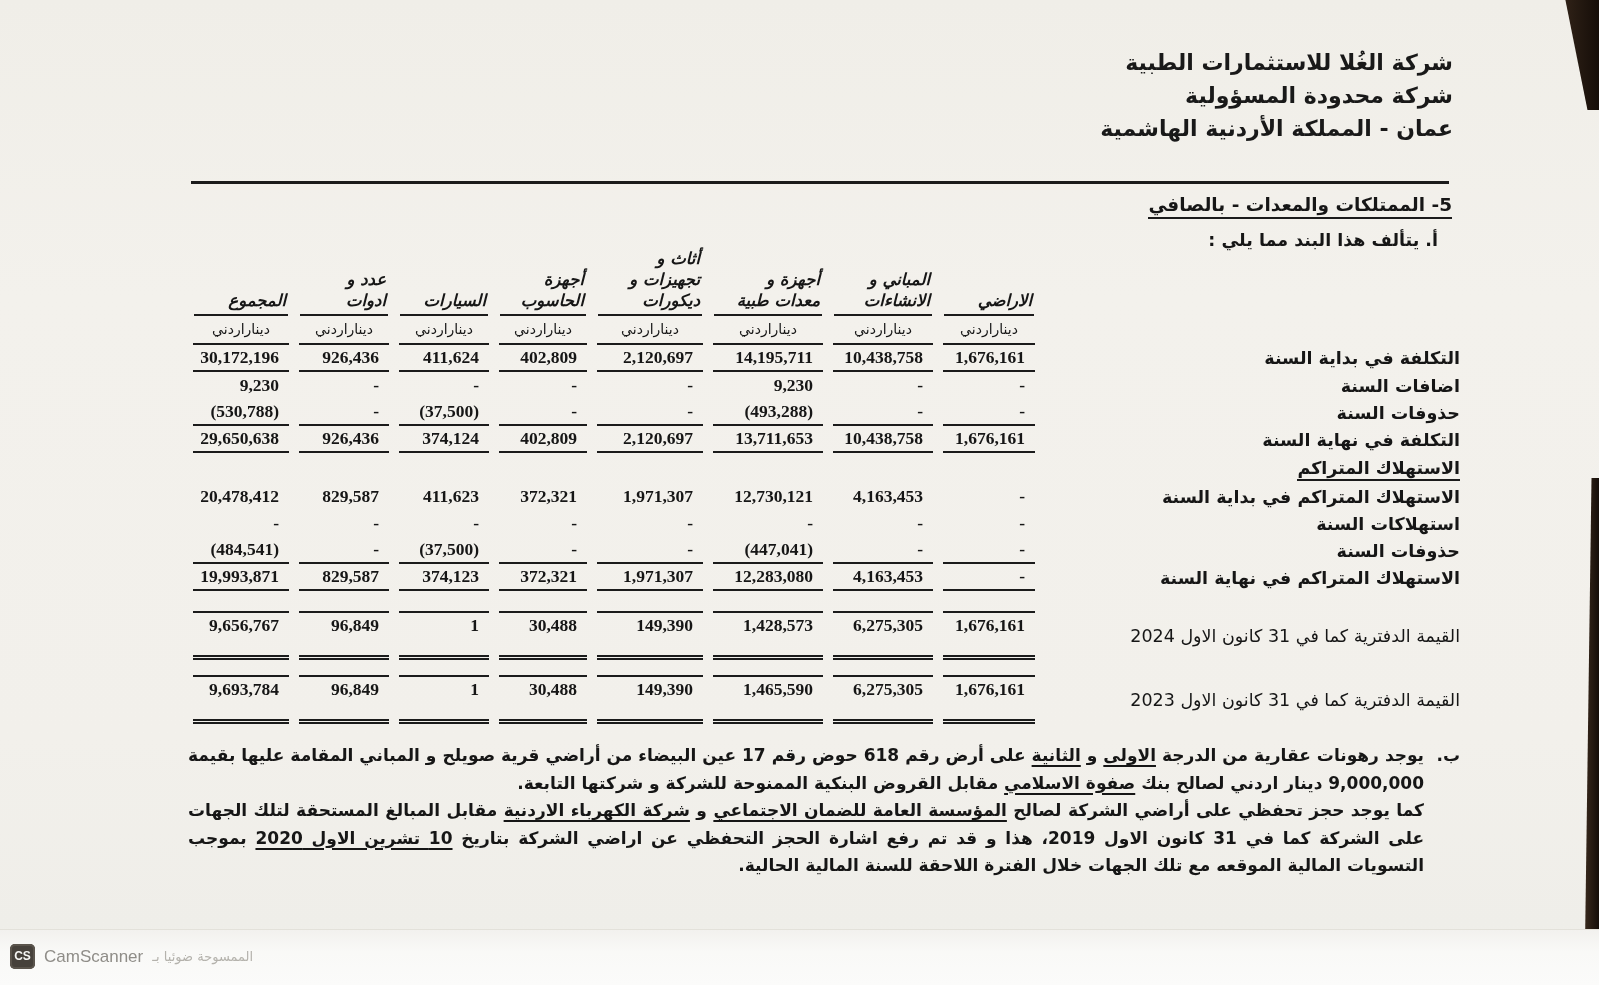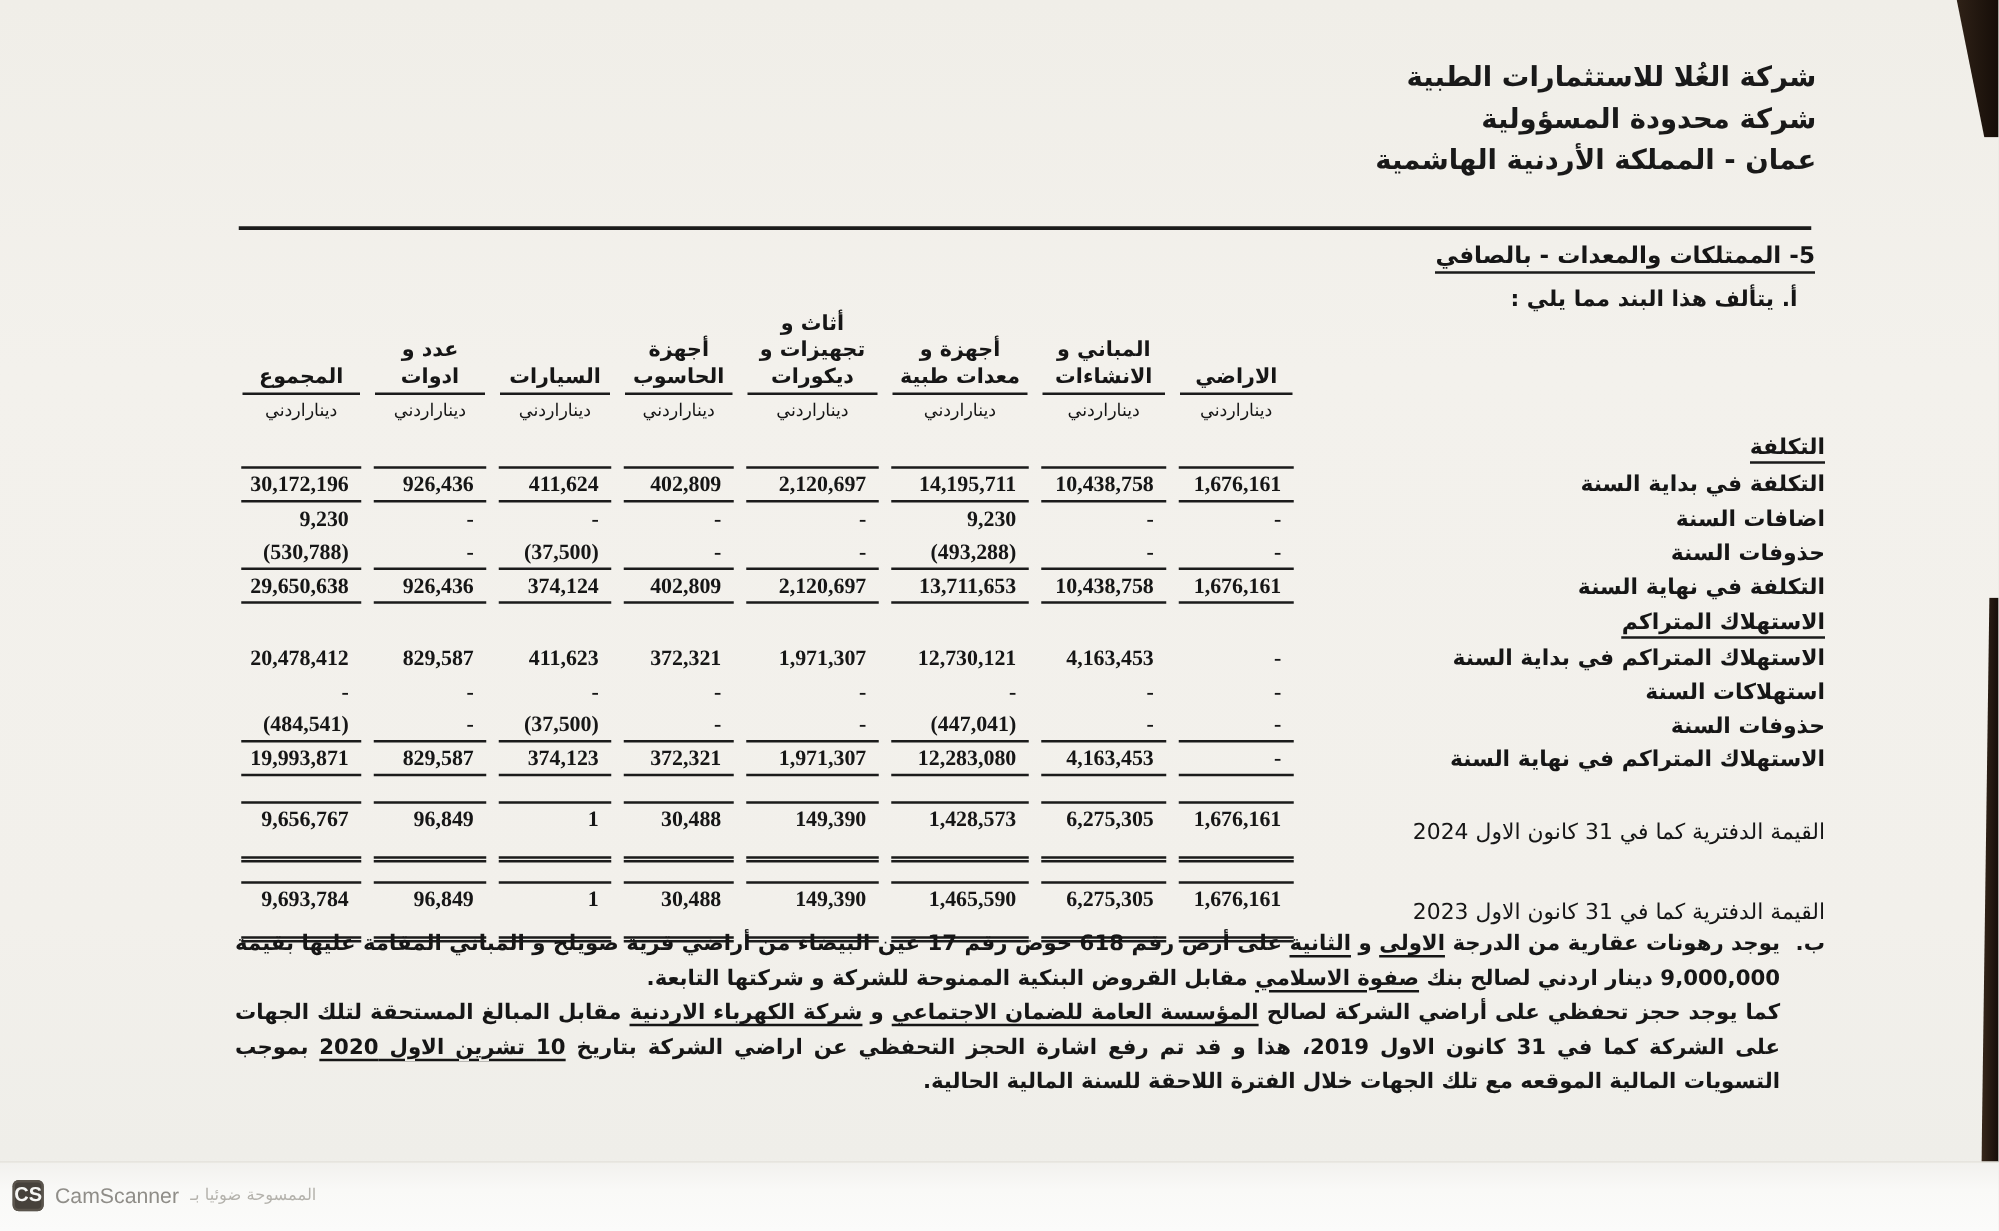--- a/index.html
+++ b/index.html
@@ -28,21 +28,21 @@
     font-weight:700; border-bottom:2px solid #1b1b1b; padding-bottom:2px; }
   .sec-intro { position:absolute; top:230px; right:161px; direction:rtl; font-size:17.5px; font-weight:600; }
   
   .fin-table { position:absolute; top:246px; left:188px; width:1272px;
     border-collapse:collapse; table-layout:fixed; direction:rtl; }
   .fin-table th, .fin-table td { padding:0; vertical-align:middle; }
   .fin-table thead th { vertical-align:bottom; }
   .tw { display:flex; flex-direction:column; justify-content:flex-end;
     min-height:70px; margin:0 6px; padding:0 2px 3px 2px;
     border-bottom:2px solid #1b1b1b; font-weight:700; font-size:16.5px;
-    line-height:21px; text-align:center; }
+    line-height:21px; text-align:right;font-style:italic; }
   .unit { font-size:14px; font-weight:400; text-align:center; padding:5px 0 6px 0; }
   tr.data-row { height:27px; }
   tr.section-row { height:30px; }
   tr.bv-row { height:32px; }
   td.label-cell { font-size:17.5px; font-weight:600; text-align:right;
     white-space:nowrap; padding-left:6px; }
   td.label-cell.bold { font-weight:400; }
   .sec-label { font-weight:700; border-bottom:2px solid #1b1b1b; padding-bottom:1px; }
   .num { direction:ltr; text-align:right; font-family:"Liberation Serif", serif;
     font-weight:700; font-size:17.5px; margin:0 5px; padding:2px 10px 2px 0; }
@@ -57,21 +57,21 @@
   .notes p { margin:0; }
   .seg-b { font-weight:700; }
   .seg-u { text-decoration:underline; text-decoration-thickness:1.5px; text-underline-offset:4px; }
   
   .footer-band { position:absolute; left:0; right:0; bottom:0; height:56px;
     background:linear-gradient(180deg,#f2f1ee 0%, #f9f9f7 40%, #fbfbfa 100%);
     border-top:1px solid #e3e1da; }
   .scan-footer { position:absolute; left:10px; bottom:16px; display:flex;
     align-items:center; gap:9px; direction:ltr; }
   .cs-badge { width:25px; height:25px; background:#46413b; color:#f6f6f4;
-    border-radius:5px; font-family:"Liberation Sans", sans-serif; font-size:16px;
+    border-radius:5px; font-family:"Liberation Sans", sans-serif; font-size:12px;
     font-weight:700; line-height:25px; text-align:center; display:inline-block;
     box-shadow:inset 0 0 0 2px #5a544c; }
   .cs-text { font-family:"Liberation Sans", sans-serif; font-size:17px; color:#8f8d88; }
   .cs-ar { direction:rtl; font-size:13px; color:#b4b2ac; }
 </style>
 </head>
 <body>
 
 <div class="page">
 
@@ -132,23 +132,20 @@
             <div class="tw">عدد و<br>ادوات</div>
             <div class="unit">ديناراردني</div>
           </th>
           <th>
             <div class="tw">المجموع</div>
             <div class="unit">ديناراردني</div>
           </th>
         </tr>
       </thead>
     <tbody id="fin-tbody">
-        <tr class="section-row">
-          <td class="label-cell" colspan="9"><span class="sec-label">التكلفة</span></td>
-        </tr>
         <tr class="data-row">
           <td class="label-cell">التكلفة في بداية السنة</td>
           <td>
             <div class="num lt lb">1,676,161</div>
           </td>
           <td>
             <div class="num lt lb">10,438,758</div>
           </td>
           <td>
             <div class="num lt lb">14,195,711</div>

